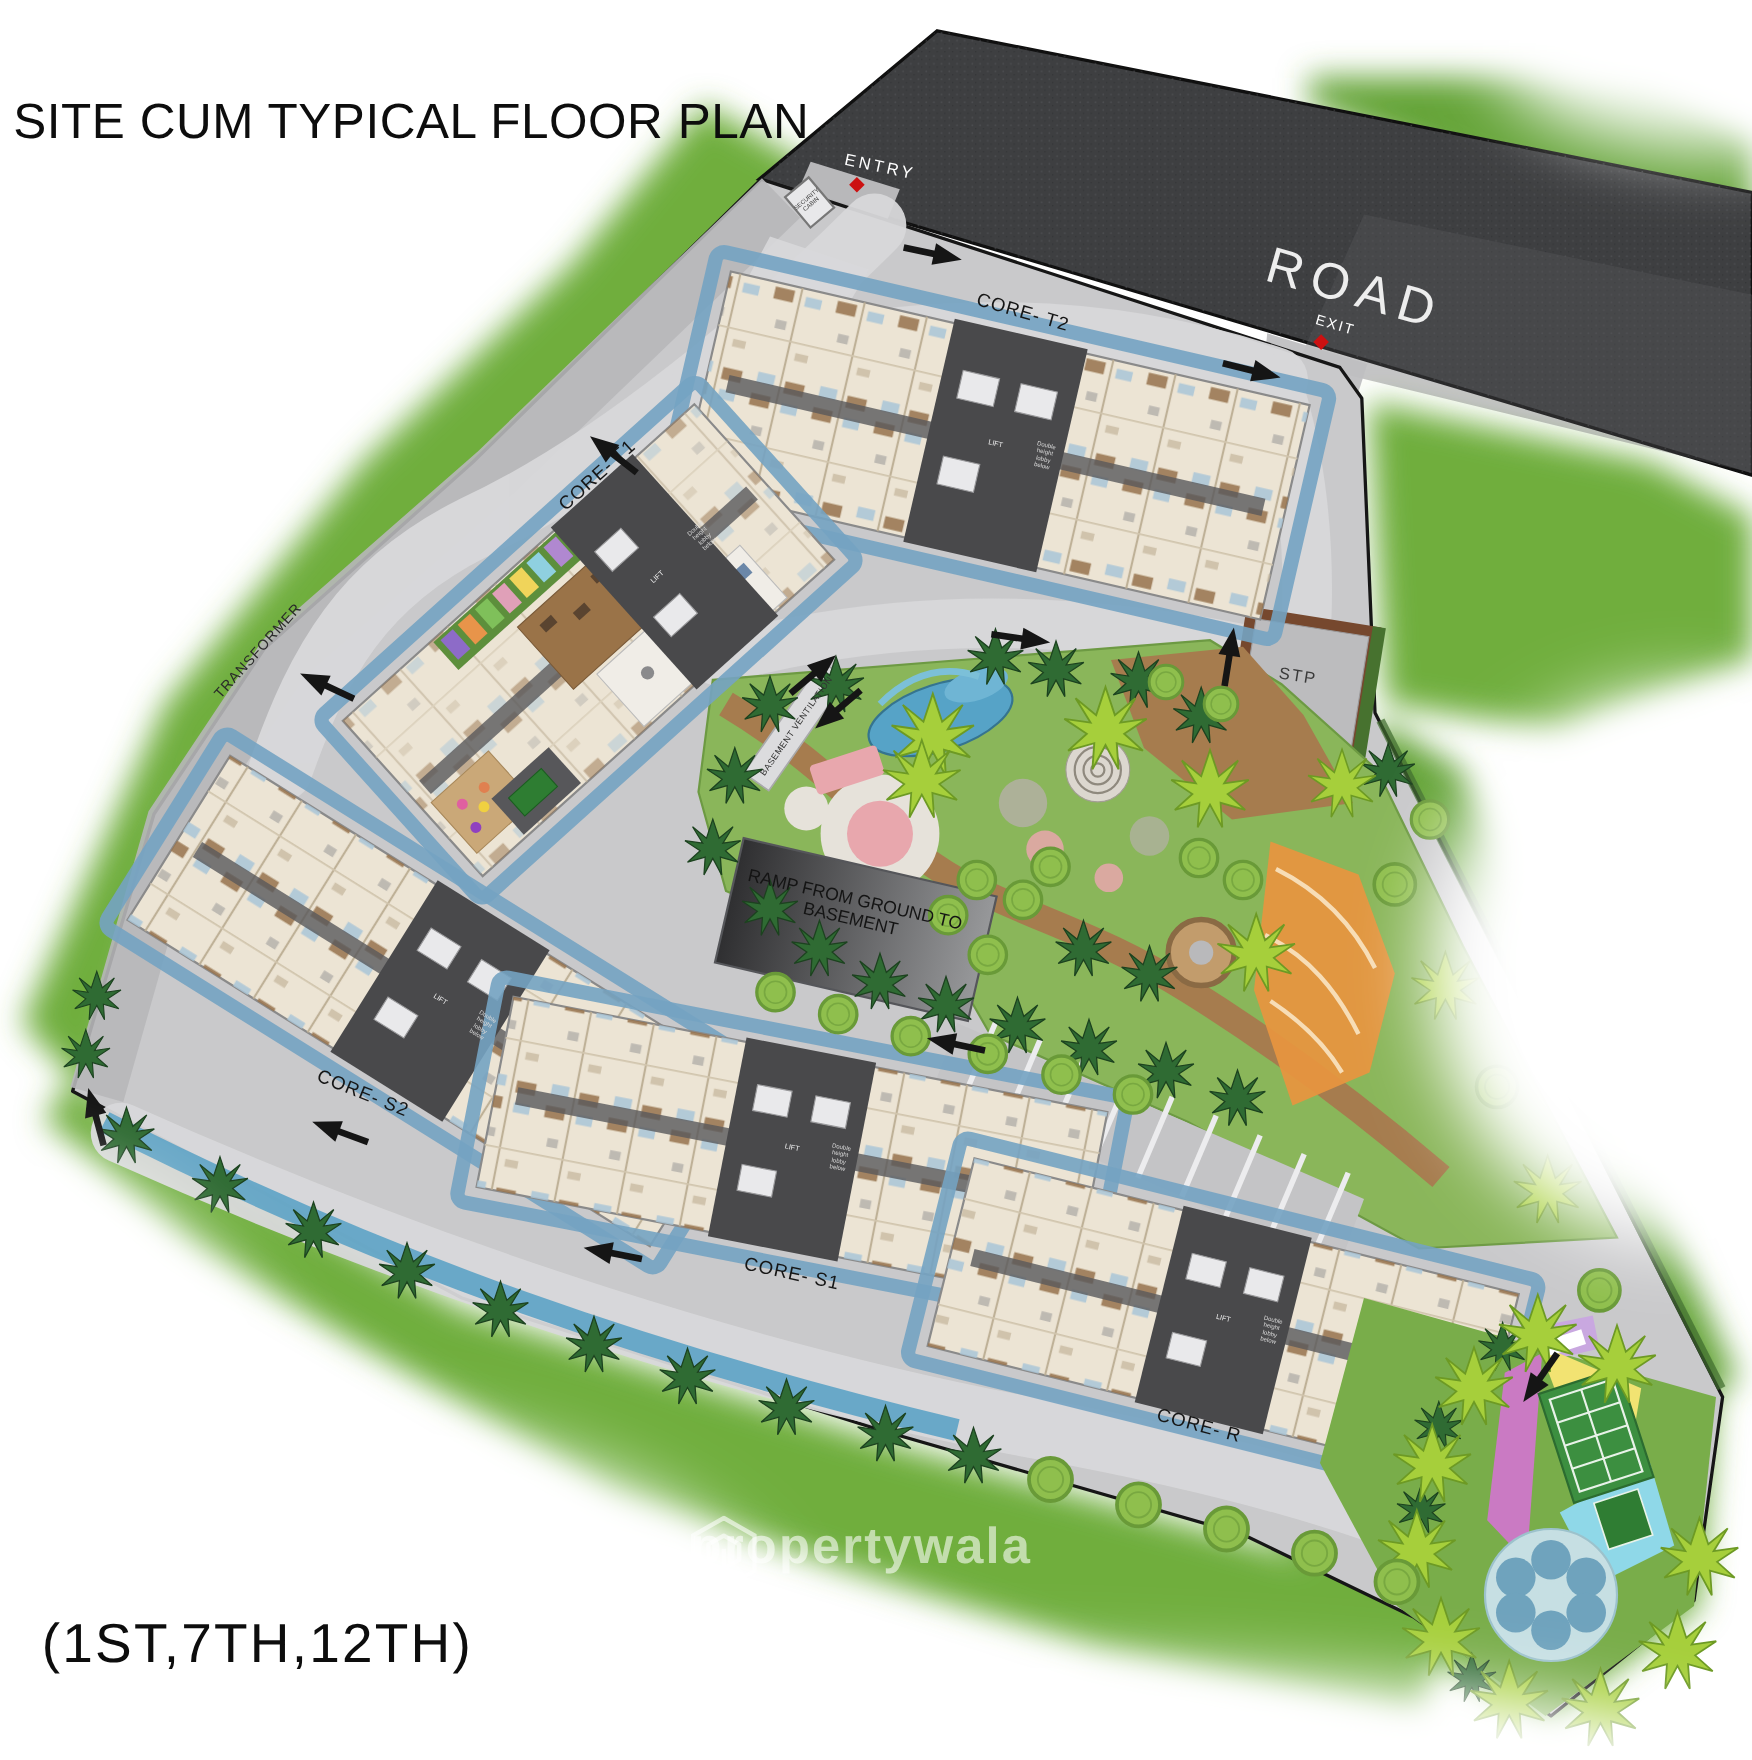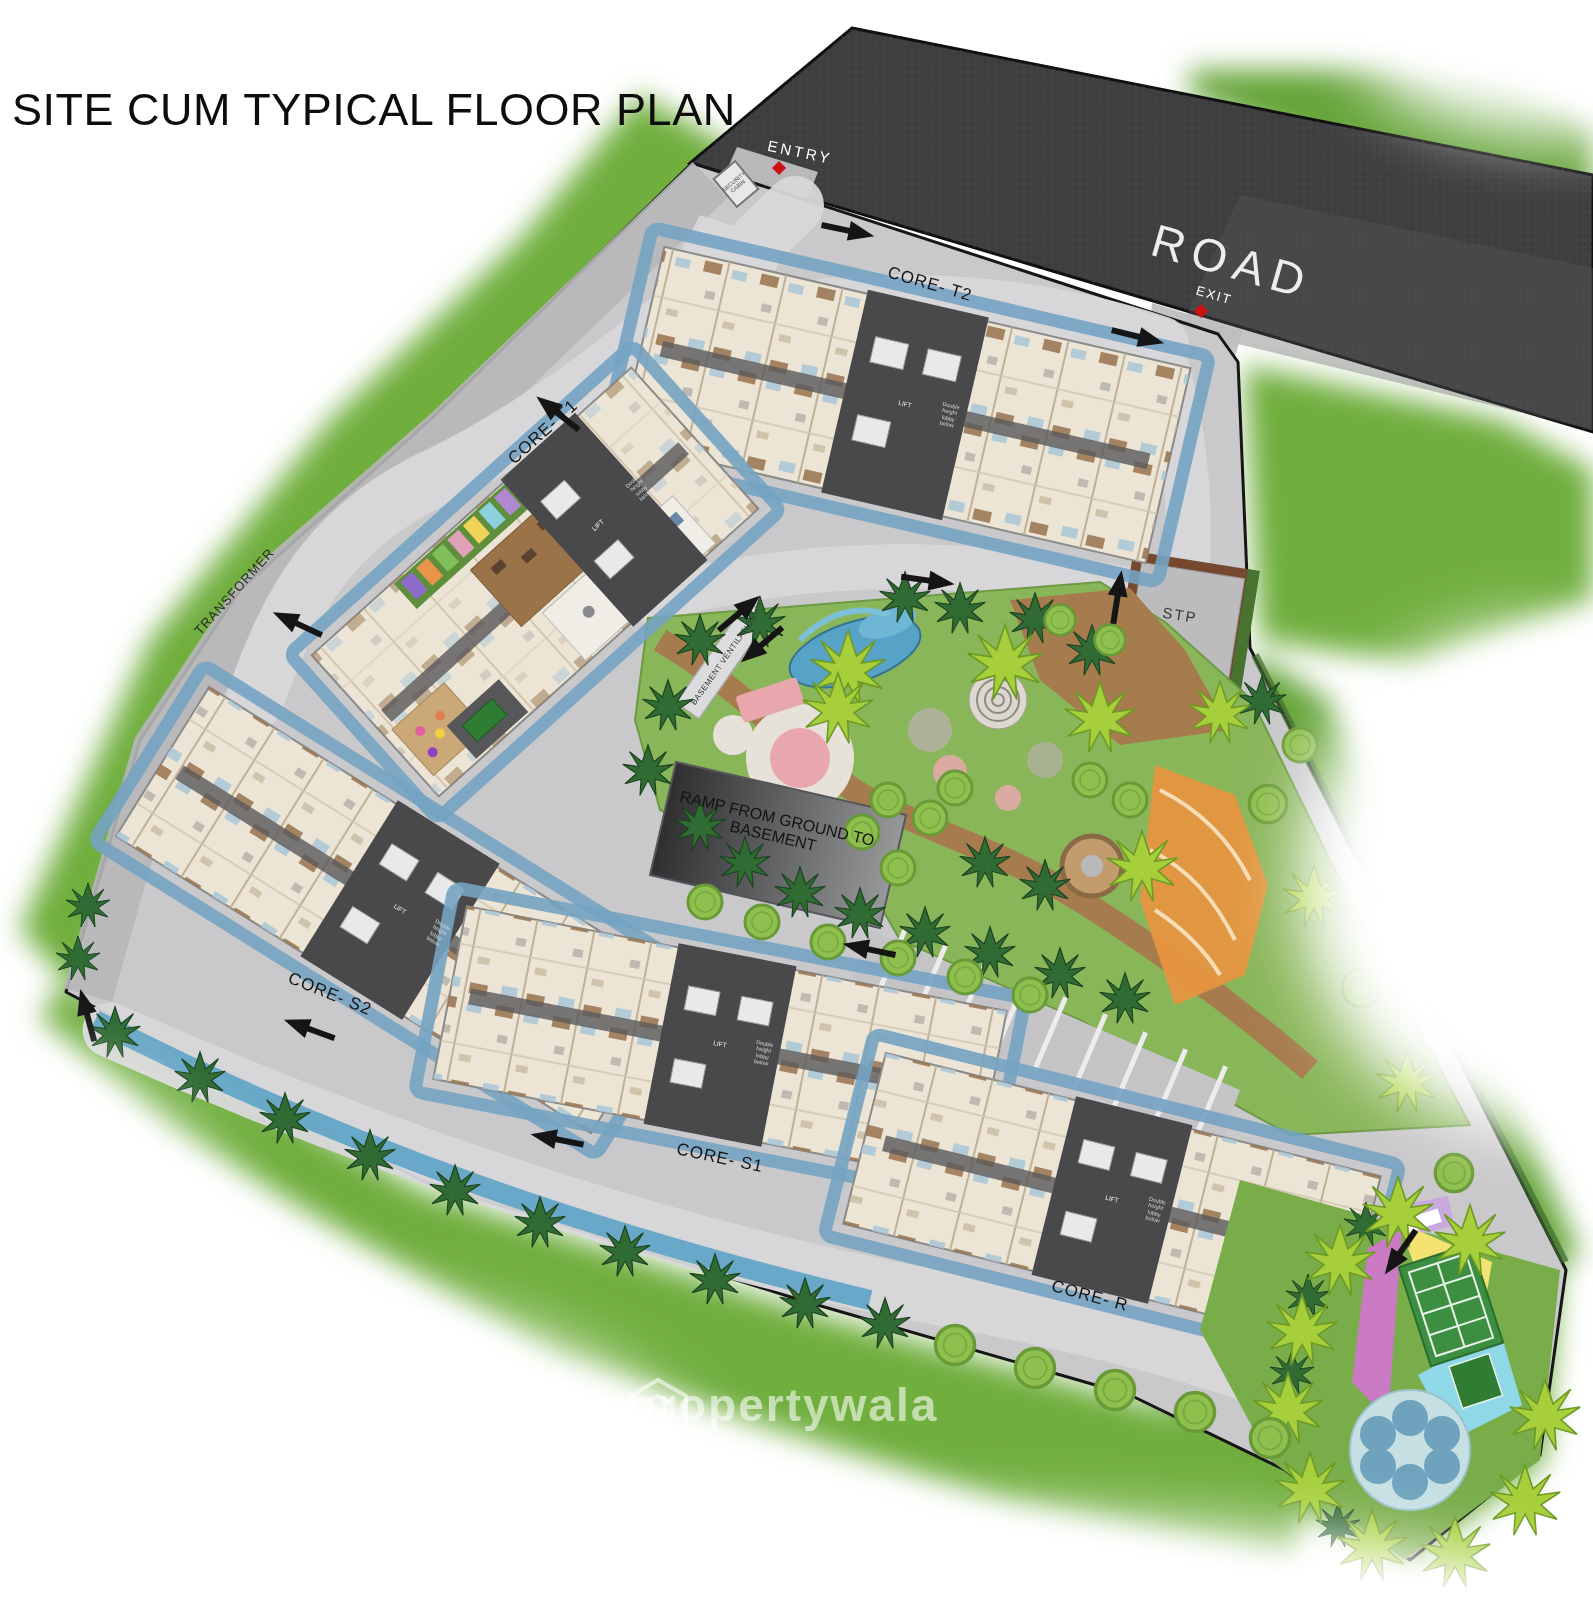--- a/index.html
+++ b/index.html
@@ -373,20 +373,21 @@
     <ellipse cx="230" cy="1505" rx="480" ry="215"></ellipse>
     <ellipse cx="-40" cy="1330" rx="300" ry="280"></ellipse>
     <ellipse cx="1530" cy="880" rx="230" ry="250"></ellipse>
     <ellipse cx="1570" cy="45" rx="210" ry="90"></ellipse>
     <ellipse cx="820" cy="1645" rx="850" ry="130"></ellipse>
   </g>
 </svg>
 
 <div class="lbl" style="left:12px;top:84px;font-size:45px;letter-spacing:0.5px;color:#0d0d0d;">SITE CUM TYPICAL FLOOR PLAN</div>
 
+<div class="lbl" style="left:38px;top:1466px;font-size:50px;letter-spacing:2px;color:#0d0d0d;">(1ST,7TH,12TH)</div>
 
 <div class="lbl" style="left:1232px;top:262px;font-size:46px;letter-spacing:8px;color:#ededed;transform:translate(-50%,-50%) rotate(16deg);">ROAD</div>
 
 <div class="lbl" style="left:800px;top:152px;font-size:15px;letter-spacing:3px;color:#fff;transform:translate(-50%,-50%) rotate(12deg);">ENTRY</div>
 
 <div class="lbl" style="left:1214px;top:296px;font-size:13px;letter-spacing:2px;color:#fff;transform:translate(-50%,-50%) rotate(16deg);">EXIT</div>
 
 <div class="lbl" style="left:235px;top:592px;font-size:13px;letter-spacing:1px;color:#2a2a2a;transform:translate(-50%,-50%) rotate(-48deg);">TRANSFORMER</div>
 
 <div class="lbl" style="left:1180px;top:615px;font-size:15px;letter-spacing:2px;color:#3a3a3a;transform:translate(-50%,-50%) rotate(9deg);">STP</div>

